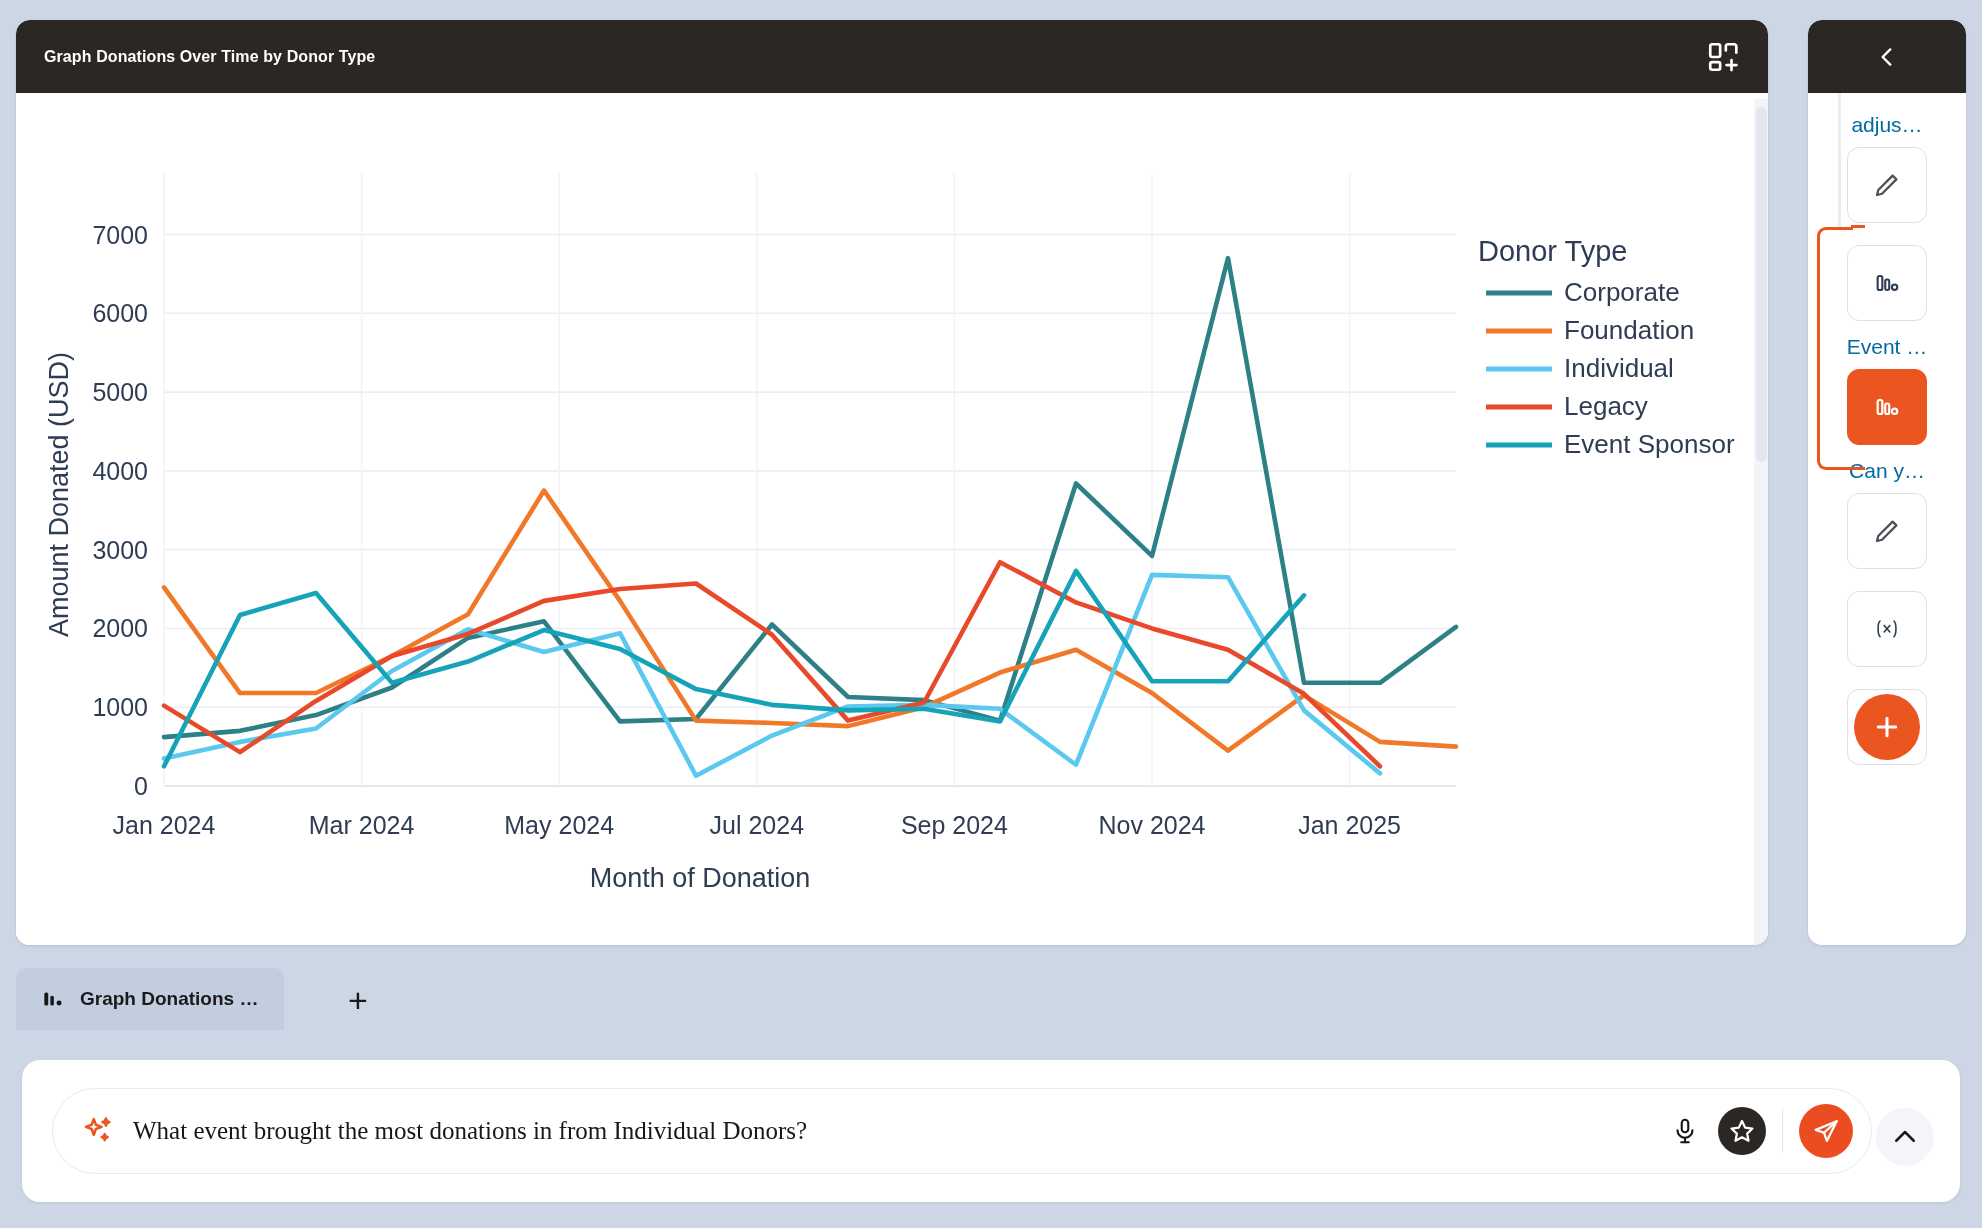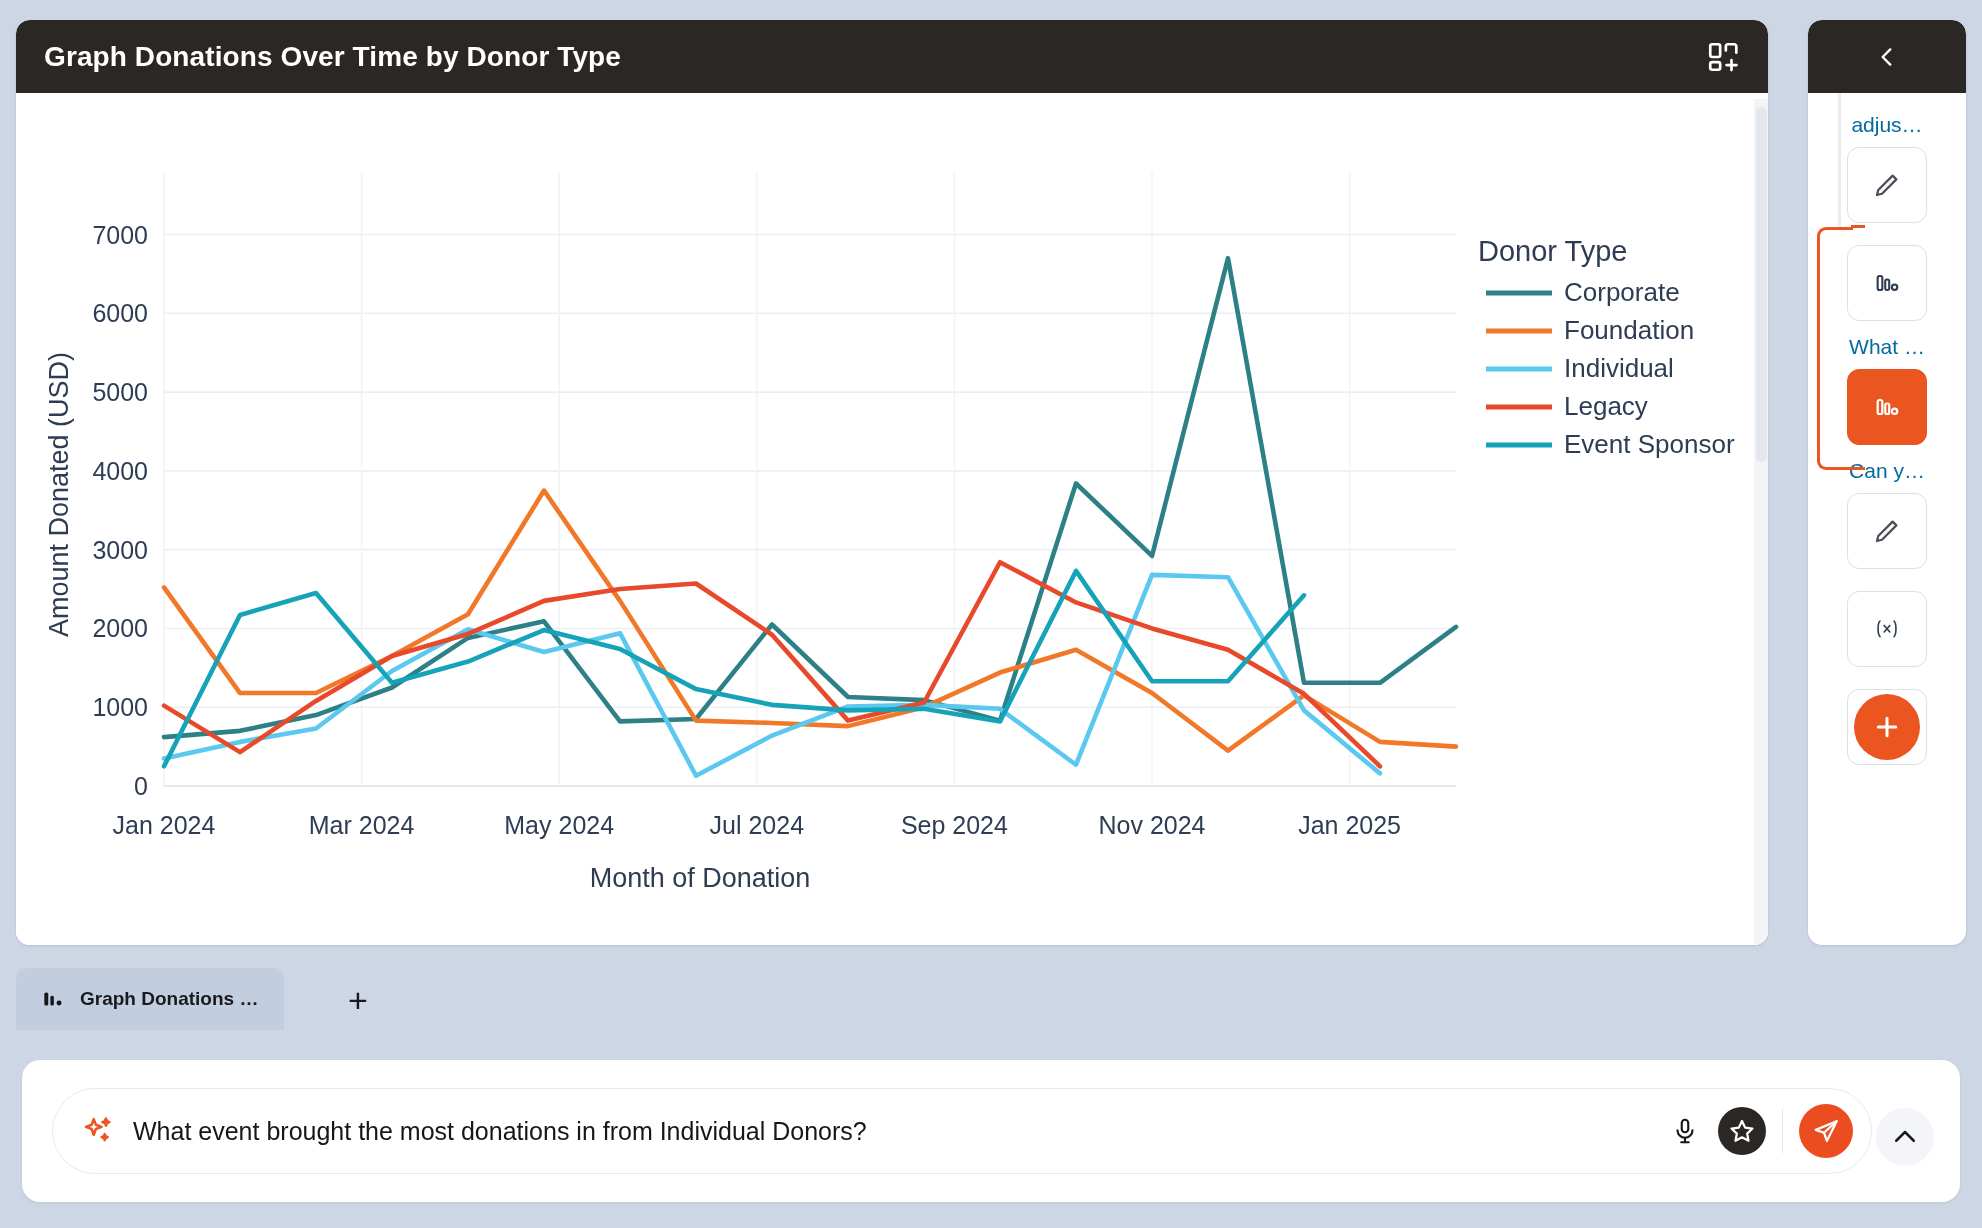--- a/index.html
+++ b/index.html
@@ -30,21 +30,21 @@
     height: 73px;
     background: #2b2725;
     display: flex;
     align-items: center;
     justify-content: space-between;
     padding: 0 28px 0 28px;
     border-radius: 14px 14px 0 0;
   }
   .chart-title {
     color: #ffffff;
-    font-size: 28px;
+    font-size: 16px;
     font-weight: bold;
     letter-spacing: .1px;
     white-space: nowrap;
   }
   .header-icon { width: 34px; height: 34px; display:block; }
 
   .chart-body {
     position: relative;
     width: 1752px;
     height: 852px;
@@ -123,20 +123,21 @@
     padding: 0 18px 0 28px;
     background: #fff;
   }
   .spark-icon { flex: 0 0 auto; width: 34px; height: 34px; margin-right: 18px; }
   .prompt-text {
     flex: 1 1 auto;
     font-size: 25px;
     color: #17171a;
     white-space: nowrap;
     overflow: hidden;
+    font-family: Liberation Serif, serif;
   }
   .prompt-actions { display: flex; align-items: center; gap: 0px; flex: 0 0 auto; }
   .mic-btn { width: 46px; height: 46px; display:flex; align-items:center; justify-content:center; cursor: pointer;}
   .star-btn {
     width: 48px; height: 48px; border-radius: 50%;
     background: #2b2725; display:flex; align-items:center; justify-content:center;
     margin-left: 10px; cursor: pointer;
   }
   .divider-v { width: 1.5px; height: 44px; background: #e0e4ea; margin: 0 16px; }
   .send-btn {
@@ -335,21 +336,21 @@
       </div>
       <div class="side-gap"></div>
       <div class="side-btn">
         <svg width="28" height="28" viewBox="0 0 24 24" fill="none" stroke="#2e3c54" stroke-width="1.8" stroke-linecap="round" stroke-linejoin="round">
           <rect x="4" y="6" width="4" height="12" rx="1.6"></rect>
           <rect x="10.5" y="9" width="3.4" height="9" rx="1.5"></rect>
           <circle cx="18.5" cy="15.6" r="2.3"></circle>
         </svg>
       </div>
 
-      <div class="side-label">What …</div>
+      <div class="side-label">Event …</div>
       <div class="side-btn accent">
         <svg width="28" height="28" viewBox="0 0 24 24" fill="none" stroke="#ffffff" stroke-width="1.9" stroke-linecap="round" stroke-linejoin="round">
           <rect x="4" y="6" width="4" height="12" rx="1.6"></rect>
           <rect x="10.5" y="9" width="3.4" height="9" rx="1.5"></rect>
           <circle cx="18.5" cy="15.6" r="2.3"></circle>
         </svg>
       </div>
 
       <div class="side-label">Can y…</div>
       <div class="side-btn">

